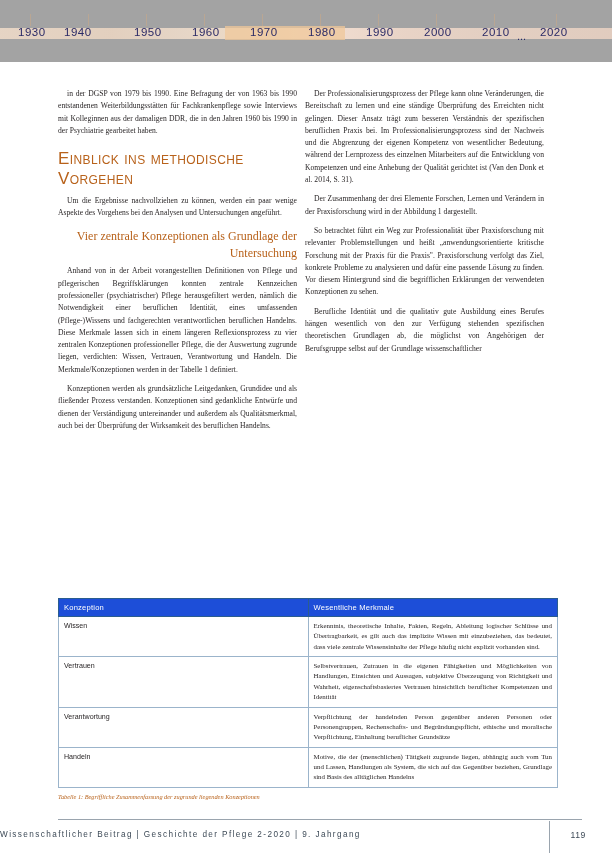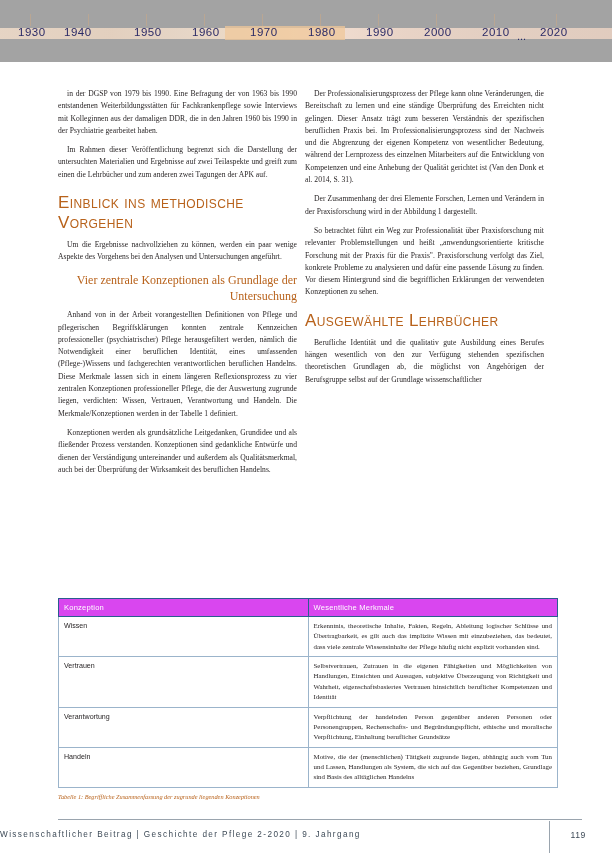--- a/index.html
+++ b/index.html
@@ -118,21 +118,21 @@
     top: 598px;
     left: 58px;
     width: 500px;
   }
   table.konz {
     border-collapse: collapse;
     width: 500px;
     table-layout: fixed;
   }
   table.konz th {
-    background: #d946ef;
+    background: #1d4ed8;
     color: #ffffff;
     font-size: 7.6px;
     font-weight: normal;
     text-align: left;
     padding: 4px 5px;
     border: 0.5px solid #2a5d8f;
     font-family: "Liberation Sans", sans-serif;
     letter-spacing: 0.2px;
   }
   table.konz td {
@@ -232,36 +232,34 @@
   <span class="tl-year" style="left:482px">2010</span>
   <span class="tl-ellipsis" style="left:517px">...</span>
   <span class="tl-year" style="left:540px">2020</span>
 </div>
 
 <div class="content">
   <div class="cols">
 
     <div class="col">
       <p class="body">in der DGSP von 1979 bis 1990. Eine Befragung der von 1963 bis 1990 entstandenen Weiterbildungsstätten für Fachkrankenpflege sowie Interviews mit Kolleginnen aus der damaligen DDR, die in den Jahren 1960 bis 1990 in der Psychiatrie gearbeitet haben.</p>
-      <p class="body">Im Rahmen dieser Veröffentlichung begrenzt sich die Darstellung der untersuchten Materialien und Ergebnisse auf zwei Teilaspekte und greift zum einen die Lehrbücher und zum anderen zwei Tagungen der APK auf.</p>
 
       <h2 class="section">Einblick ins methodische Vorgehen</h2>
       <p class="body">Um die Ergebnisse nachvollziehen zu können, werden ein paar wenige Aspekte des Vorgehens bei den Analysen und Untersuchungen angeführt.</p>
 
       <h3 class="sub">Vier zentrale Konzeptionen als Grundlage der Untersuchung</h3>
       <p class="body">Anhand von in der Arbeit vorangestellten Definitionen von Pflege und pflegerischen Begriffsklärungen konnten zentrale Kennzeichen professioneller (psychiatrischer) Pflege herausgefiltert werden, nämlich die Notwendigkeit einer beruflichen Identität, eines umfassenden (Pflege-)Wissens und fachgerechten verantwortlichen beruflichen Handelns. Diese Merkmale lassen sich in einem längeren Reflexionsprozess zu vier zentralen Konzeptionen professioneller Pflege, die der Auswertung zugrunde liegen, verdichten: Wissen, Vertrauen, Verantwortung und Handeln. Die Merkmale/Konzeptionen werden in der Tabelle 1 definiert.</p>
       <p class="body">Konzeptionen werden als grundsätzliche Leitgedanken, Grundidee und als fließender Prozess verstanden. Konzeptionen sind gedankliche Entwürfe und dienen der Verständigung untereinander und außerdem als Qualitätsmerkmal, auch bei der Überprüfung der Wirksamkeit des beruflichen Handelns.</p>
     </div>
 
     <div class="col">
       <p class="body">Der Professionalisierungsprozess der Pflege kann ohne Veränderungen, die Bereitschaft zu lernen und eine ständige Überprüfung des Erreichten nicht gelingen. Dieser Ansatz trägt zum besseren Verständnis der spezifischen beruflichen Praxis bei. Im Professionalisierungsprozess sind der Nachweis und die Abgrenzung der eigenen Kompetenz von wesentlicher Bedeutung, während der Lernprozess des einzelnen Mitarbeiters auf die Entwicklung von Kompetenzen und eine Anhebung der Qualität gerichtet ist (Van den Donk et al. 2014, S. 31).</p>
       <p class="body">Der Zusammenhang der drei Elemente Forschen, Lernen und Verändern in der Praxisforschung wird in der Abbildung 1 dargestellt.</p>
       <p class="body">So betrachtet führt ein Weg zur Professionalität über Praxisforschung mit relevanter Problemstellungen und heißt „anwendungsorientierte kritische Forschung mit der Praxis für die Praxis". Praxisforschung verfolgt das Ziel, konkrete Probleme zu analysieren und dafür eine passende Lösung zu finden. Vor diesem Hintergrund sind die begrifflichen Erklärungen der verwendeten Konzeptionen zu sehen.</p>
 
-      <h2 class="section">Ausgewählte Lehrbücher</h2>
       <p class="body">Berufliche Identität und die qualitativ gute Ausbildung eines Berufes hängen wesentlich von den zur Verfügung stehenden spezifischen theoretischen Grundlagen ab, die möglichst von Angehörigen der Berufsgruppe selbst auf der Grundlage wissenschaftlicher</p>
     </div>
 
   </div>
 </div>
 
 <div class="table-wrap">
   <table class="konz">
     <thead>
       <tr>

